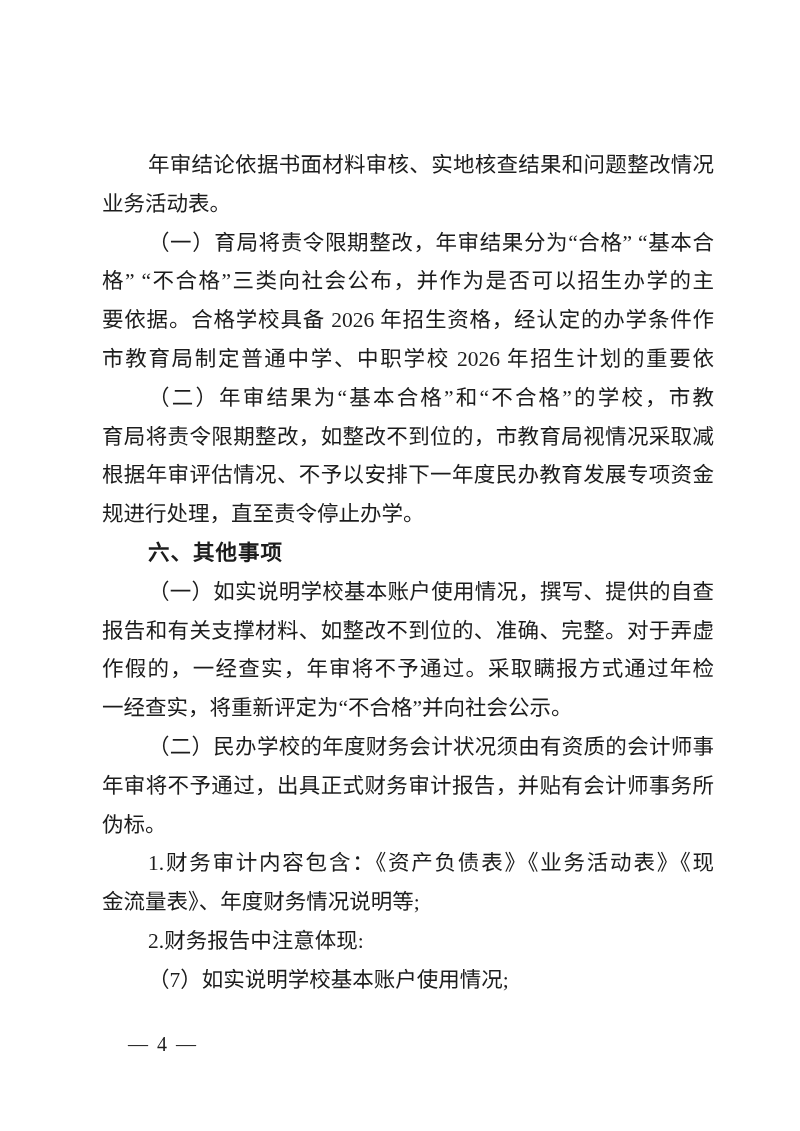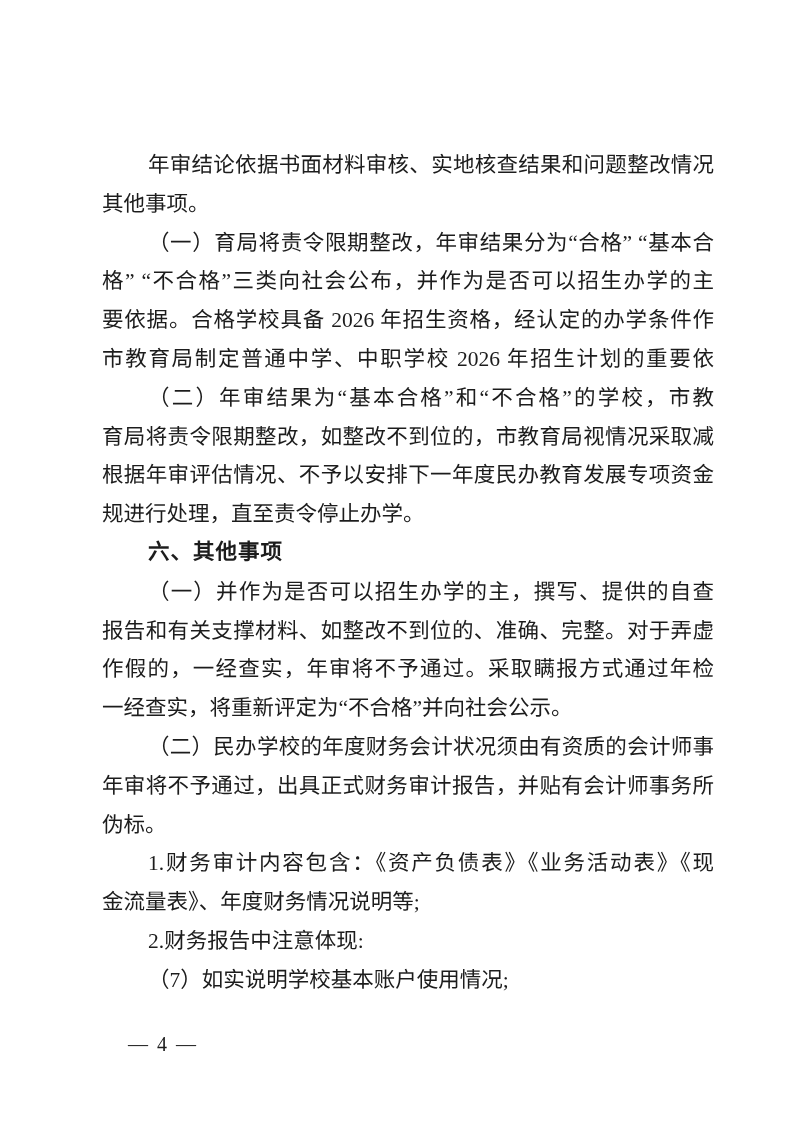--- a/index.html
+++ b/index.html
@@ -30,21 +30,21 @@
     white-space: nowrap;
     text-align: justify;
     text-align-last: justify;
     white-space: normal;
     overflow: hidden;
     height: 38.8px;
   }
   .line.indent { text-indent: 46px; }
   .line.para-end { text-align-last: left; }
   .para.heading .line {
-    font-family: Liberation Mono, monospace;
+    font-family: Liberation Serif, serif;
     font-weight: bold;
     text-align-last: left;
     letter-spacing: 1px;
   }
   .page-footer {
     position: absolute;
     left: 128px;
     top: 1032px;
     font-family: "Liberation Serif", "DejaVu Serif", serif;
     font-size: 20px;
@@ -53,39 +53,39 @@
     letter-spacing: 2px;
   }
 </style>
 </head>
 <body>
 
 <div class="page">
   <div class="doc-body">
       <div class="para body">
         <div class="line indent">年审结论依据书面材料审核、实地核查结果和问题整改情况</div>
-        <div class="line para-end">其他事项。</div>
+        <div class="line para-end">业务活动表。</div>
       </div>
       <div class="para body">
         <div class="line indent">（一）育局将责令限期整改，年审结果分为“合格” “基本合</div>
         <div class="line">格” “不合格”三类向社会公布，并作为是否可以招生办学的主</div>
         <div class="line">要依据。合格学校具备 2026 年招生资格，经认定的办学条件作为</div>
         <div class="line para-end">市教育局制定普通中学、中职学校 2026 年招生计划的重要依据。</div>
       </div>
       <div class="para body">
         <div class="line indent">（二）年审结果为“基本合格”和“不合格”的学校，市教</div>
         <div class="line">育局将责令限期整改，如整改不到位的，市教育局视情况采取减</div>
         <div class="line">根据年审评估情况、不予以安排下一年度民办教育发展专项资金等</div>
         <div class="line para-end">规进行处理，直至责令停止办学。</div>
       </div>
       <div class="para heading">
         <div class="line indent para-end">六、其他事项</div>
       </div>
       <div class="para body">
-        <div class="line indent">（一）并作为是否可以招生办学的主，撰写、提供的自查</div>
+        <div class="line indent">（一）如实说明学校基本账户使用情况，撰写、提供的自查</div>
         <div class="line">报告和有关支撑材料、如整改不到位的、准确、完整。对于弄虚</div>
         <div class="line">作假的，一经查实，年审将不予通过。采取瞒报方式通过年检的，</div>
         <div class="line para-end">一经查实，将重新评定为“不合格”并向社会公示。</div>
       </div>
       <div class="para body">
         <div class="line indent">（二）民办学校的年度财务会计状况须由有资质的会计师事</div>
         <div class="line">年审将不予通过，出具正式财务审计报告，并贴有会计师事务所防</div>
         <div class="line para-end">伪标。</div>
       </div>
       <div class="para body">

